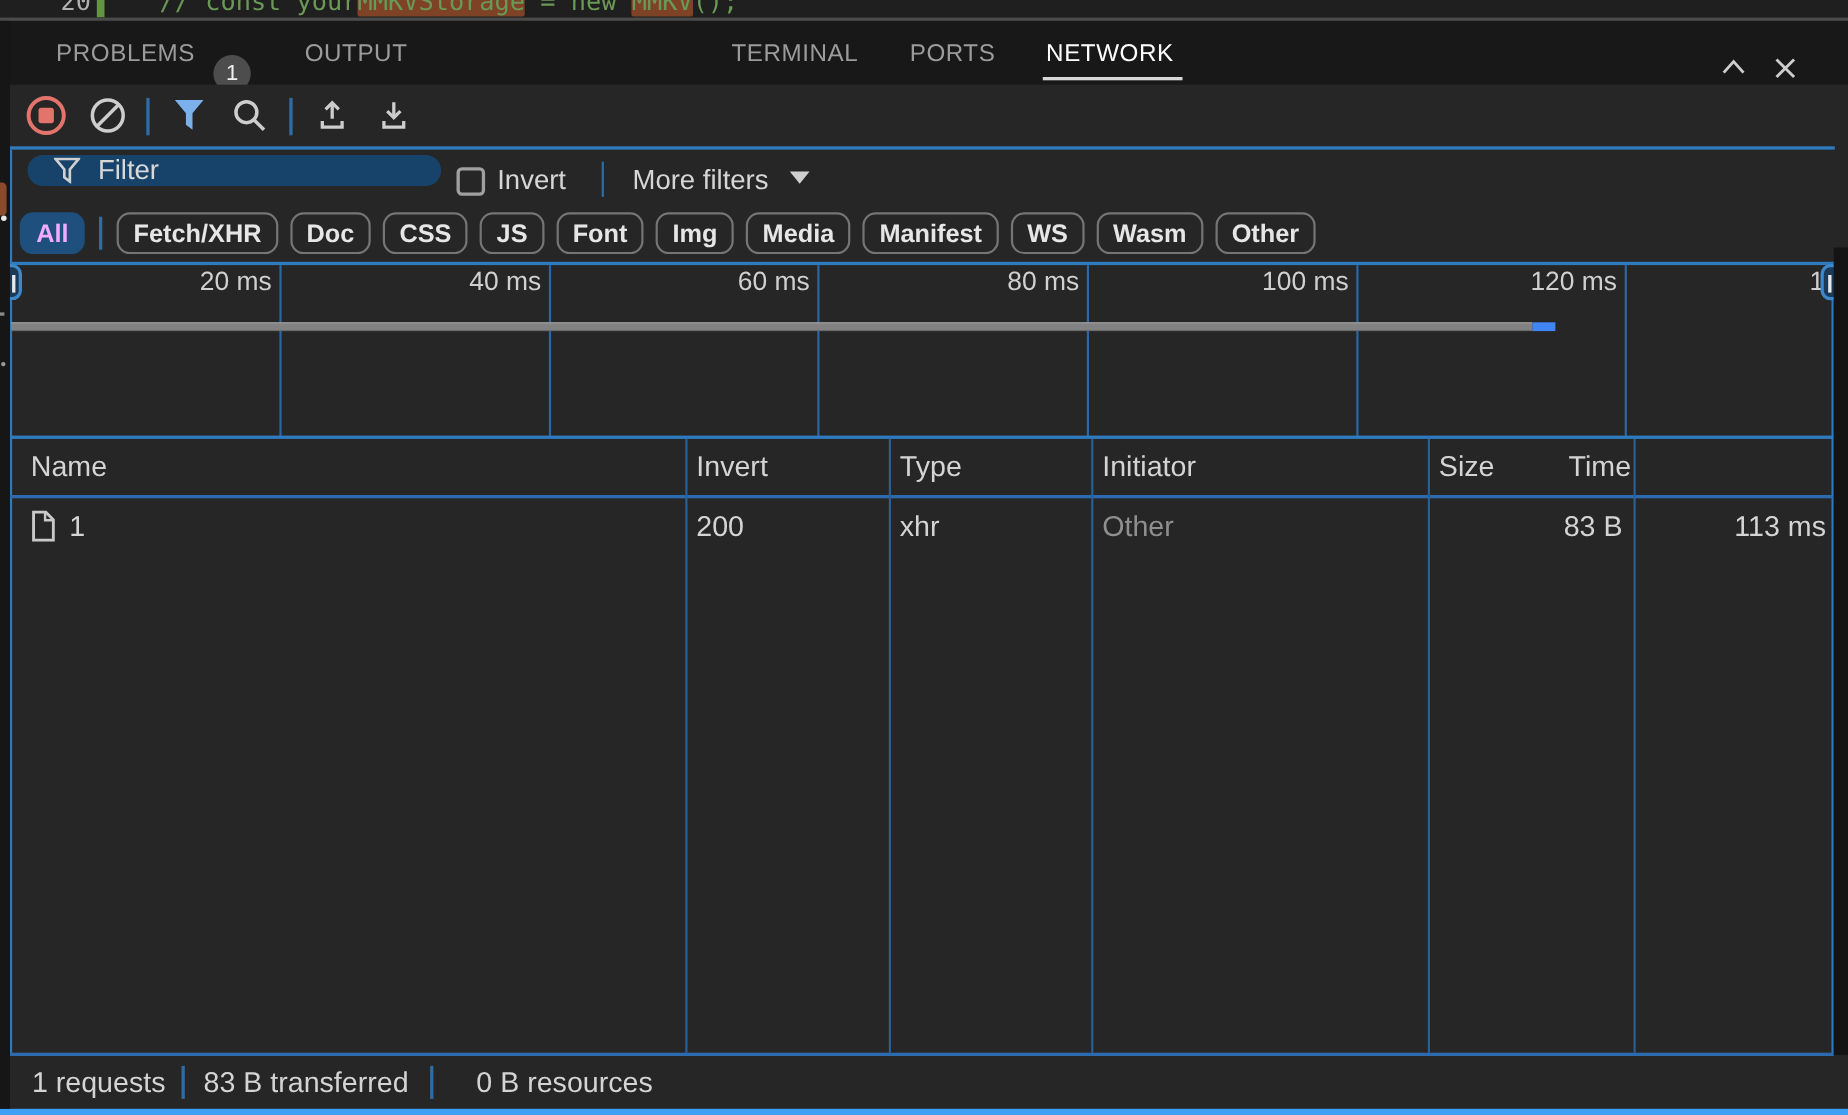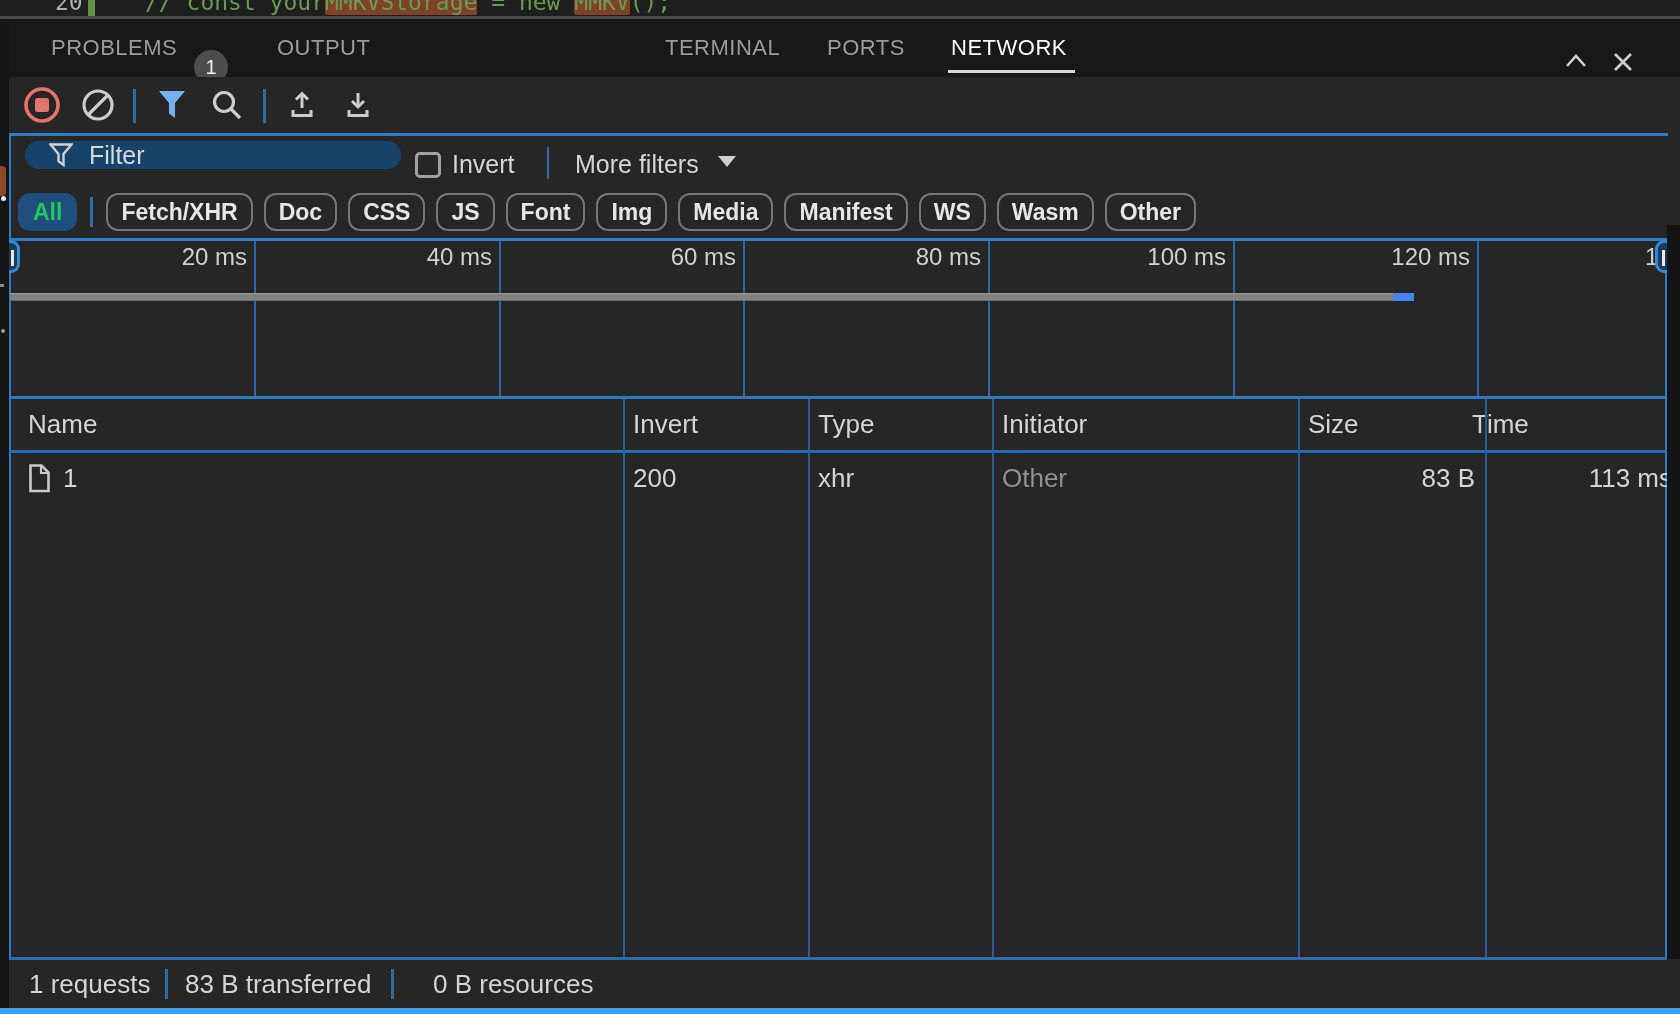--- a/index.html
+++ b/index.html
@@ -39,21 +39,21 @@
   .filter-pill .ftext{margin-left:16px;font-size:25px;color:#d8d8d8;}
   .checkbox{left:415px;top:152px;width:20px;height:20px;border:3px solid #a0a0a0;border-radius:5px;cursor:pointer;}
   .lbl{position:absolute;font-size:25px;color:#d6d6d6;}
   .vsep{position:absolute;width:2px;background:#2d6da6;}
   .caret-down{position:absolute;width:0;height:0;border-left:9px solid transparent;border-right:9px solid transparent;
               border-top:11px solid #cfcfcf;}
   
   .chips{left:18px;top:195px;height:34px;display:flex;align-items:center;gap:11px;}
   .chip{height:34px;line-height:34px;padding:0 13px;border:2px solid #757575;border-radius:12px;
         font-size:23px;font-weight:600;color:#e6e6e6;cursor:pointer;white-space:nowrap;}
-  .chip.sel{background:#1e4f7d;border-color:#1e4f7d;color:#22c55e;}
+  .chip.sel{background:#1e4f7d;border-color:#1e4f7d;color:#f0abfc;}
   .chip-div{width:3px;height:30px;background:#2d6da6;margin:0 2px;}
   
   .ov-topborder{left:9px;top:238px;width:1658px;height:3px;background:#2e7bc0;}
   .gridline{position:absolute;top:241px;width:2px;height:156px;background:#2d66a5;}
   .tick{position:absolute;top:243px;width:130px;text-align:right;font-size:24px;color:#d0d0d0;}
   .tick-clip{position:absolute;left:1645px;top:243px;width:12px;height:28px;overflow:hidden;
              font-size:24px;color:#d0d0d0;white-space:nowrap;}
   .wbar{left:10px;top:293px;width:1383px;height:8px;background:#828282;box-shadow:inset 0 1px 0 #9a9a9a, inset 0 -1px 0 #6a6a6a;}
   .wbar-tip{left:1393px;top:293px;width:21px;height:8px;background:#4285f4;}
   .gripper{position:absolute;top:240px;height:33px;border:3px solid #3d87cc;background:#1b3a58;box-sizing:border-box;}
@@ -225,21 +225,21 @@
   <div class="gripper grip-r">
       <div class="gdash" style="left:4px;"></div>
     </div>
 
   <div class="abs thead-topborder"></div>
   <div class="hcell" style="left:28px;">Name</div>
   <div class="hcell" style="left:633px;">Invert</div>
   <div class="hcell" style="left:818px;">Type</div>
   <div class="hcell" style="left:1002px;">Initiator</div>
   <div class="hcell" style="left:1308px;">Size</div>
-  <div class="hcell" style="left:1472px;">Time</div>
+  <div class="hcell" style="left:1426px;">Time</div>
   <div class="abs thead-botborder"></div>
 
   <div class="coldiv" style="left:623px;"></div>
   <div class="coldiv" style="left:808px;"></div>
   <div class="coldiv" style="left:992px;"></div>
   <div class="coldiv" style="left:1298px;"></div>
   <div class="coldiv" style="left:1485px;"></div>
 
   <div class="rcell" style="left:28px;width:580px;">
     <span style="margin-right:12px;display:inline-flex;">
@@ -247,21 +247,21 @@
           <path d="M2.5 1.5h11l7 7v18.5h-18z" fill="none" stroke="#c9c9c9" stroke-width="2.6"></path>
           <path d="M13 1.5v7.5h7.8" fill="none" stroke="#c9c9c9" stroke-width="2.2"></path>
         </svg>
     </span>
     <span>1</span>
   </div>
   <div class="rcell" style="left:633px;">200</div>
   <div class="rcell" style="left:818px;">xhr</div>
   <div class="rcell dim" style="left:1002px;">Other</div>
   <div class="rcell right" style="left:1298px;width:177px;">83 B</div>
-  <div class="rcell right" style="left:1485px;width:175px;padding-left:12px;">113 ms</div>
+  <div class="rcell right" style="left:1485px;width:175px;">113 ms</div>
 
   <div class="abs tbl-botborder"></div>
 
   <div class="abs statusbar">
     <div class="sitem" style="left:29px;">1 requests</div>
     <div class="ssep" style="left:165px;"></div>
     <div class="sitem" style="left:185px;">83 B transferred</div>
     <div class="ssep" style="left:391px;"></div>
     <div class="sitem" style="left:433px;">0 B resources</div>
   </div>

